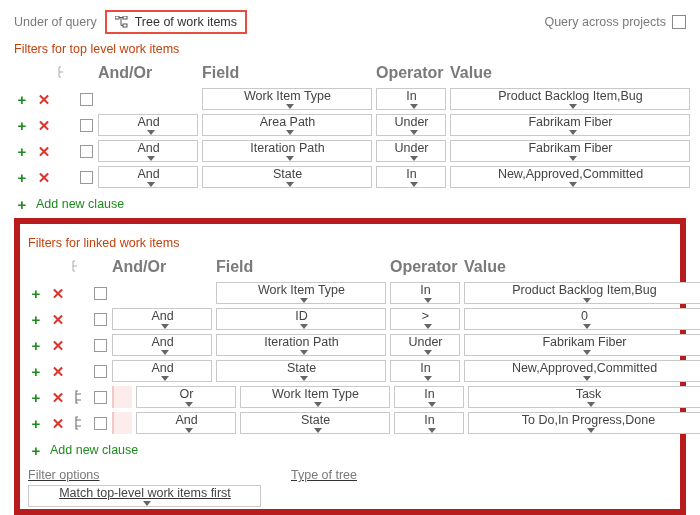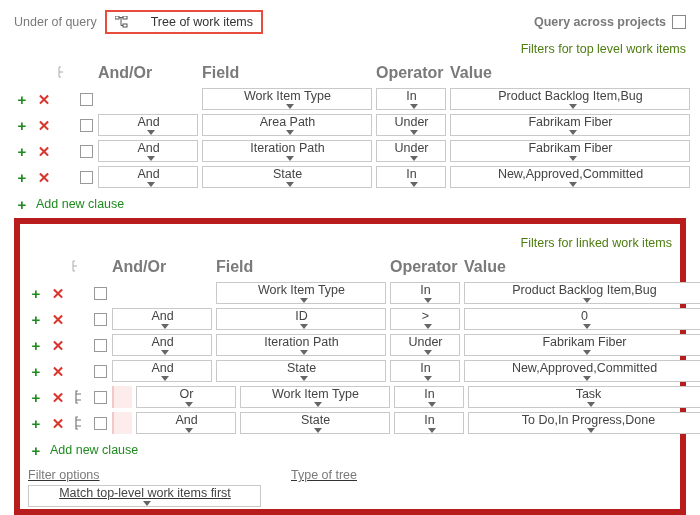--- a/index.html
+++ b/index.html
@@ -11,33 +11,33 @@
     color: #333;
     background: #fff;
     width: 700px;
   }
   .muted { color: #7a7a7a; }
   .row { display: flex; align-items: center; }
   .topbar { justify-content: space-between; margin-bottom: 8px; }
   .qtype-wrap { display: flex; align-items: center; gap: 8px; }
   .qtype-label { color: #7a7a7a; }
   .qtype-btn {
-    display: flex; align-items: center; gap: 22px;
+    display: flex; align-items: center; gap: 6px;
     padding: 3px 8px;
     border: 2px solid #e74c3c;
     background: #fff;
     cursor: pointer;
   }
   .qtype-btn svg { display: block; }
-  .qacross { display: flex; align-items: center; gap: 6px; color: #7a7a7a; font-weight: bold; }
+  .qacross { display: flex; align-items: center; gap: 6px; color: #7a7a7a; }
   .cb {
     width: 14px; height: 14px; border: 1px solid #888; background: #fff;
     display: inline-block;
   }
-  .section-title { color: #4d7c0f; margin: 6px 0 4px 0; text-align: right; }
+  .section-title { color: #c2410c; margin: 6px 0 4px 0; }
   .hdr-row, .clause-row {
     display: grid;
     grid-template-columns: 18px 18px 18px 14px 100px 170px 70px 240px;
     column-gap: 4px;
     align-items: center;
     min-height: 26px;
   }
   .clause-row.indent {
     grid-template-columns: 18px 18px 18px 14px 20px 100px 150px 70px 240px;
   }

